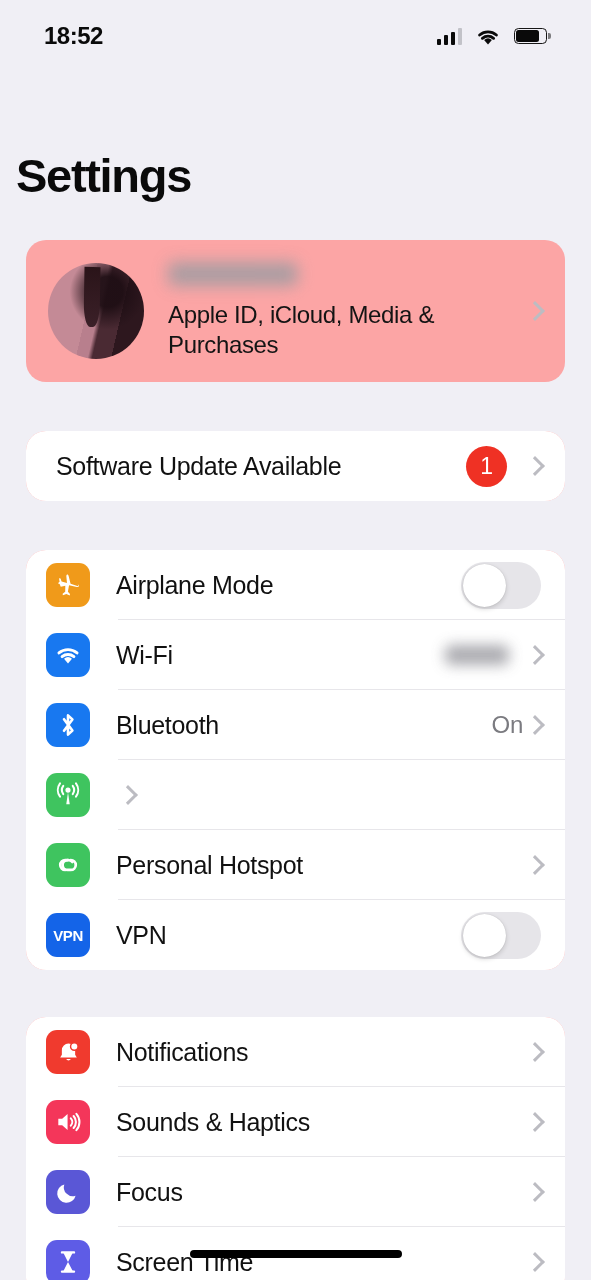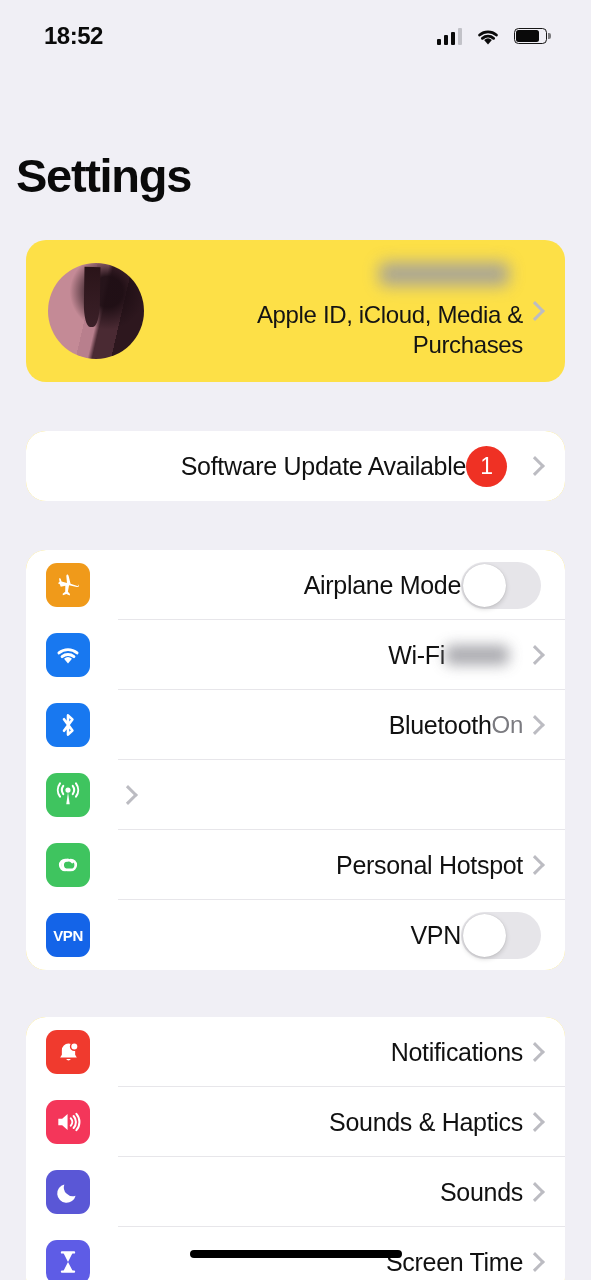--- a/index.html
+++ b/index.html
@@ -48,25 +48,24 @@
   
   .page-title{
     font-size:47px; font-weight:700; color:#0a0a0a;
     letter-spacing:-1.3px;
     padding:80px 0 0 16px;
     line-height:1;
   }
 
   
   .card{
-    background:#fde047;
+    background:#fca5a5;
     margin:0 26px;
     border-radius:20px;
     overflow:hidden;
-    text-align:right;
   }
   .gap-lg{ height:49px; }
   .gap-md{ height:47px; }
   .gap-top{ height:41px; }
 
   .row{
     display:flex; align-items:center;
     min-height:70px;
     padding:0 22px 0 20px;
     position:relative;
@@ -216,21 +215,21 @@
       </div>
       <div class="acct-sub">Apple ID, iCloud, Media &amp; Purchases</div>
     </div>
     <div class="chev"></div>
   </div>
 </div>
 
 <div class="gap-lg"></div>
 <div class="card">
   <div class="row">
-    <div class="label" style="margin-left:0">Software Update Available</div>
+    <div class="label" style="margin-left:10px">Software Update Available</div>
     <div class="badge">1</div>
     <div class="chev"></div>
 
   </div>
 </div>
 
 <div class="gap-lg"></div>
 <div class="card">
 
   <div class="row">
@@ -339,21 +338,21 @@
     <div class="chev"></div>
     <div class="sep"></div>
   </div>
 
   <div class="row">
     <div class="ic" style="background:#5a57d6">
       <svg width="26" height="26" viewBox="0 0 24 24">
           <path d="M19 15.4 A8.2 8.2 0 0 1 8.6 5 a8.6 8.6 0 1 0 10.4 10.4 Z" fill="#fff"></path>
         </svg>
     </div>
-    <div class="label">Sounds</div>
+    <div class="label">Focus</div>
     <div class="chev"></div>
     <div class="sep"></div>
   </div>
 
   <div class="row">
     <div class="ic" style="background:#5e5ce6">
       <svg width="24" height="26" viewBox="0 0 22 26">
         <path d="M5 3.4 h12 M5 22.6 h12" stroke="#fff" stroke-width="2.4" stroke-linecap="round"></path>
         <path d="M6.2 3.4 h9.6 L11 13 11 13 16 22.6 H6.2 L11 13 Z" fill="#fff"></path>
       </svg>

